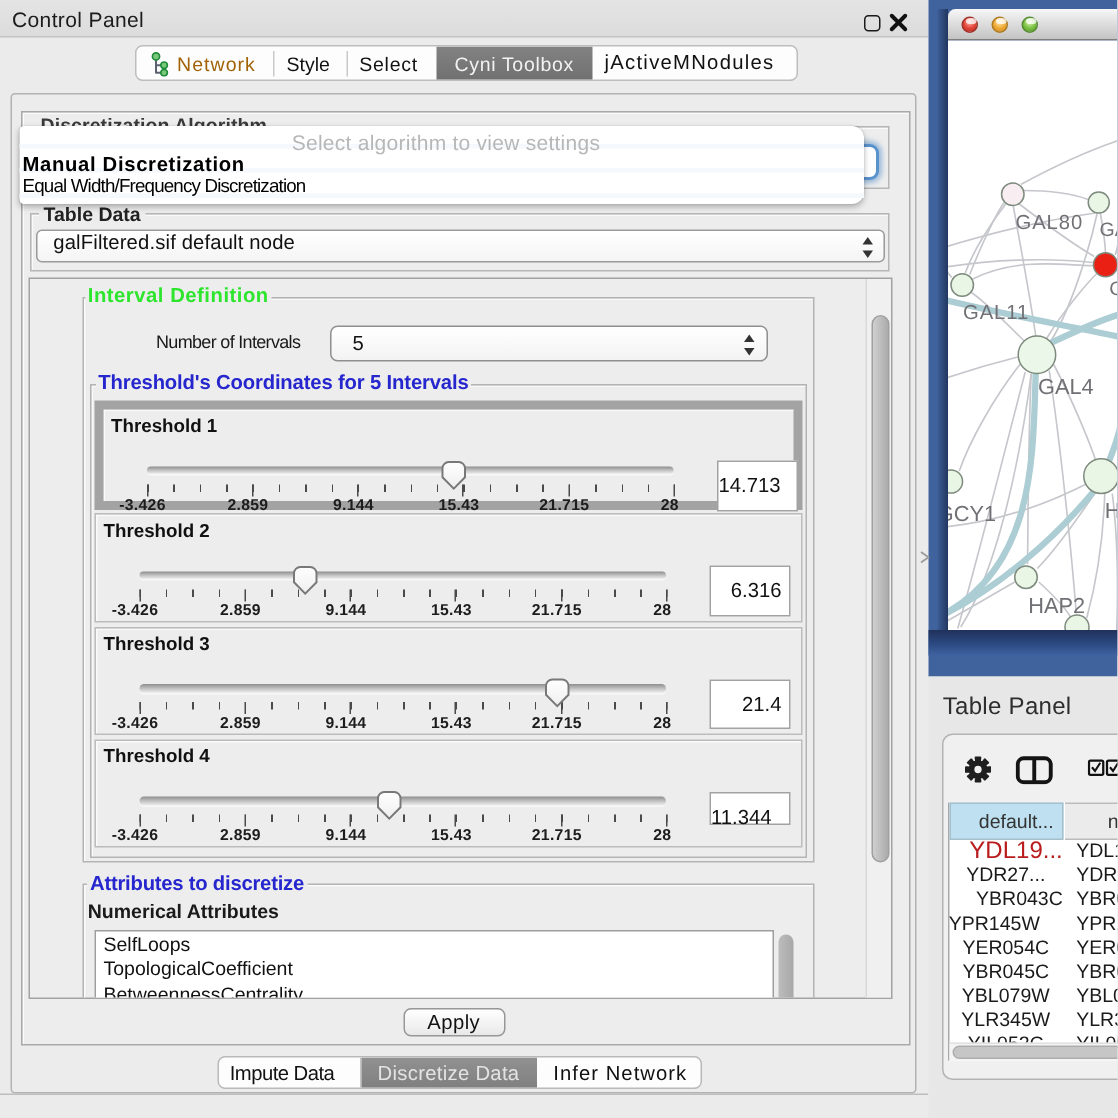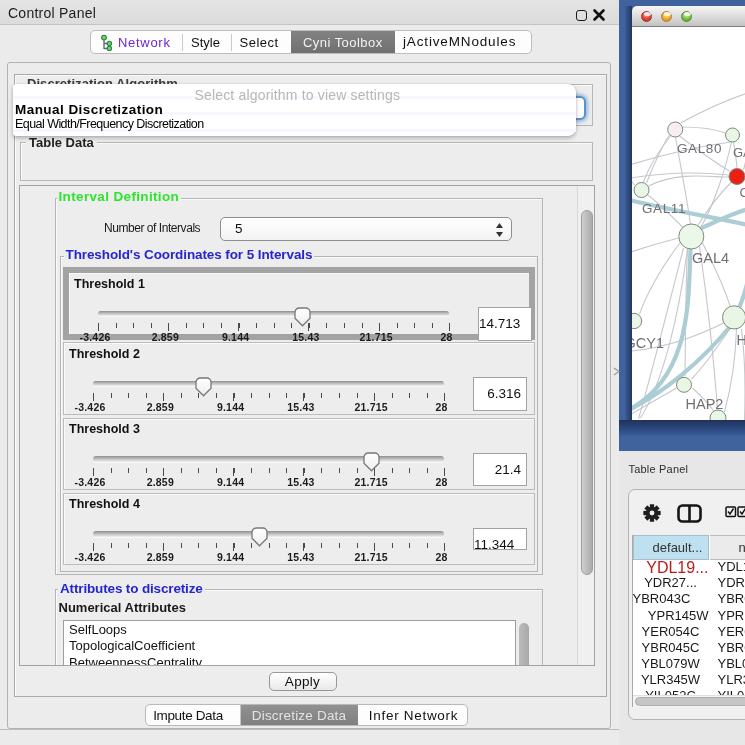--- a/index.html
+++ b/index.html
@@ -21,20 +21,27 @@
 
   <div class="abs" style="left:13.5px;top:74px;width:593px;height:622.5px;background:#ededed;border:1px solid #a9a9a9;box-shadow:inset 1px 1px 0 #fbfbfb"></div>
 
   <div class="abs" style="left:20px;top:83.5px;width:572.5px;height:42.5px;border:1px solid #b6b6b6;box-shadow:inset 1px 1px 0 #fafafa"></div>
   <div class="abs" style="left:25px;top:75.5px;background:#ededed;padding:0 2px;font-size:13px;font-weight:bold;letter-spacing:0.05px;color:#3a3a3a">Discretization Algorithm</div>
 
   <div class="abs" style="left:24px;top:96px;width:561.5px;height:24px;background:#fff;border:2px solid #5a92cc;border-radius:6px;box-shadow:0 0 3.5px 2px rgba(90,146,204,.55)"></div>
 
   <div class="abs" style="left:20px;top:141.5px;width:572.5px;height:39.5px;border:1px solid #b6b6b6;box-shadow:inset 1px 1px 0 #fafafa"></div>
   <div class="abs" style="left:26px;top:135px;background:#ededed;padding:0 3px;font-size:13px;font-weight:bold;color:#222">Table Data</div>
+  <div class="abs" style="left:24px;top:152.5px;width:565.5px;height:22.5px;background:linear-gradient(#ffffff,#f4f4f4);border:1px solid #9b9b9b;border-radius:4px">
+    <div class="abs" style="left:10.5px;top:0.5px;font-size:13.5px;letter-spacing:0.1px;color:#111">galFiltered.sif default node</div>
+    <svg class="abs" style="right:6px;top:3px" width="9" height="16" viewBox="0 0 9 16">
+        <path d="M4.5 1 L8 6 H1 Z" fill="#333"></path>
+        <path d="M4.5 15 L1 10 H8 Z" fill="#333"></path>
+      </svg>
+  </div>
 
   <div class="abs" style="left:19px;top:184.5px;width:576px;height:481.5px;background:#ededed;border:1px solid #a2a2a2;overflow:hidden">
     <div class="abs" style="left:0;top:0;width:556px;height:481.5px" id="scrollcontent">
 
       <div class="abs" style="left:34.5px;top:12px;width:488px;height:377px;border:1px solid #b4b4b4;box-shadow:inset 1px 1px 0 #fafafa"></div>
       <div class="abs" style="left:36.5px;top:3px;background:#ededed;padding:0 2px;font-size:13.5px;font-weight:bold;letter-spacing:0.35px;color:#2ee52e">Interval Definition</div>
 
       <div class="abs" style="left:84px;top:35px;font-size:12px;font-weight:normal;letter-spacing:-0.45px;color:#1a1a1a">Number of Intervals</div>
       <div class="abs" style="left:200px;top:31px;width:291.5px;height:24px;background:linear-gradient(#ffffff,#f3f3f3);border:1px solid #8f8f8f;border-radius:5px">
         <div class="abs" style="left:14px;top:3.5px;font-size:13.5px;color:#111">5</div>
@@ -170,21 +177,21 @@
     <svg class="abs" style="left:8.5px;top:3px" width="13" height="17" viewBox="0 0 13 17">
         <g stroke="#5c6170" stroke-width="1.3" fill="none">
           <path d="M4 5 L4 15 M4 9.5 L9 9.5 M4 14.5 L9 14.5"></path>
         </g>
         <g stroke="#1f8c3c" stroke-width="1.1">
           <circle cx="4" cy="3.6" r="2.4" fill="#79c879"></circle>
           <circle cx="9.4" cy="9.5" r="2.2" fill="#79c879"></circle>
           <circle cx="9.4" cy="14.5" r="2.2" fill="#79c879"></circle>
         </g>
       </svg>
-    <div class="abs" style="left:27px;top:3.5px;font-size:13px;letter-spacing:0.7px;color:#6d28d9">Network</div>
+    <div class="abs" style="left:27px;top:3.5px;font-size:13px;letter-spacing:0.7px;color:#a16207">Network</div>
     <div class="abs" style="left:91px;top:3px;width:1px;height:17px;background:#c9c9c9"></div>
     <div class="abs" style="left:100px;top:3.5px;font-size:13px;color:#111">Style</div>
     <div class="abs" style="left:139.5px;top:3px;width:1px;height:17px;background:#c9c9c9"></div>
     <div class="abs" style="left:148.5px;top:3.5px;font-size:13px;letter-spacing:0.5px;color:#111">Select</div>
     <div class="abs" style="left:200px;top:0;width:104px;height:23.5px;background:linear-gradient(#828282,#6f6f6f)"></div>
     <div class="abs" style="left:212px;top:3.5px;font-size:13px;letter-spacing:0.45px;color:#f2f2f2">Cyni Toolbox</div>
     <div class="abs" style="left:312px;top:3px;font-size:13.5px;letter-spacing:0.85px;color:#111">jActiveMNodules</div>
   </div>
 
   <div class="abs" style="left:13px;top:84px;width:563px;height:52px;background:#fff;border-radius:3px 8px 8px 3px;box-shadow:0 2px 4px rgba(0,0,0,.28),0 0 1px rgba(0,0,0,.2)">
@@ -273,21 +280,21 @@
 <text x="641.5" y="212.5" font-size="13.5" letter-spacing="0.6">GAL11</text>
 <text x="691.5" y="262.5" font-size="14.5">GAL4</text>
 <text x="624" y="347.5" font-size="14.5">GCY1</text>
 <text x="736" y="345" font-size="14.5">HA</text>
 <text x="685" y="408.5" font-size="14.5">HAP2</text>
 </g>
 </svg>
 </div>
 
 <div class="abs" style="left:619px;top:450.5px;width:126px;height:294.5px;background:#e7e7e7">
-  <div class="abs" style="left:9.5px;top:12px;font-size:11px;letter-spacing:0.2px;color:#2e2e2e">Table Panel</div>
+  <div class="abs" style="left:9.5px;top:12px;font-size:16px;letter-spacing:0.2px;color:#2e2e2e">Table Panel</div>
   <div class="abs" style="left:8.5px;top:38px;width:140px;height:231.5px;background:#f0f0f0;border:1.5px solid #b3b3b3;border-radius:7px 0 0 7px">
     <svg class="abs" style="left:14px;top:14.5px" width="18" height="18" viewBox="0 0 20 20">
         <path d="M18.84,8.30 L18.84,11.70 L16.15,11.36 L15.31,13.39 L17.45,15.05 L15.05,17.45 L13.39,15.31 L11.36,16.15 L11.70,18.84 L8.30,18.84 L8.64,16.15 L6.61,15.31 L4.95,17.45 L2.55,15.05 L4.69,13.39 L3.85,11.36 L1.16,11.70 L1.16,8.30 L3.85,8.64 L4.69,6.61 L2.55,4.95 L4.95,2.55 L6.61,4.69 L8.64,3.85 L8.30,1.16 L11.70,1.16 L11.36,3.85 L13.39,4.69 L15.05,2.55 L17.45,4.95 L15.31,6.61 L16.15,8.64 Z" fill="#1f1f1f" stroke="#1f1f1f" stroke-width="1.6" stroke-linejoin="round"></path>
         <circle cx="10" cy="10" r="2.7" fill="#efefef"></circle>
       </svg>
 <svg class="abs" style="left:48.5px;top:14.5px" width="25" height="19" viewBox="0 0 25 19">
         <rect x="1.5" y="1.5" width="22" height="16" rx="4" fill="none" stroke="#141414" stroke-width="2.6"></rect>
         <line x1="12.5" y1="1.5" x2="12.5" y2="17.5" stroke="#141414" stroke-width="2.6"></line>
       </svg>
 <svg class="abs" style="left:96px;top:16px" width="24" height="12" viewBox="0 0 24 12">
@@ -299,23 +306,23 @@
         <path d="M15 5.5 L17 8 L20.5 2.5" stroke="#111" stroke-width="1.4" fill="none"></path>
       </svg>
 
     <div class="abs" style="left:3px;top:45px;width:123px;height:172.5px;background:#fff;border-left:1px solid #a9a9a9">
       <div class="abs" style="left:0;top:0;width:76px;height:25px;background:#bee0f0;border:1px solid #a5bfcb;text-align:center;text-indent:14px;font-size:13px;color:#333;line-height:24px">default...</div>
       <div class="abs" style="left:77px;top:0;width:46px;height:25px;background:#ebebeb;border-top:1px solid #bbb;border-bottom:1px solid #bbb;font-size:13px;color:#333;line-height:24px;padding-left:29px">n...</div>
       <div class="abs" style="left:0;top:24.8px;width:76px;text-align:right;font-size:16px;letter-spacing:0px;color:#b91c1c">YDL19...</div>
         <div class="abs" style="left:85px;top:24.8px;font-size:13px;letter-spacing:0px;color:#1a1a1a;white-space:nowrap">YDL1...</div>
         <div class="abs" style="left:0;top:40.9px;width:76px;text-align:center;font-size:13px;letter-spacing:0px;color:#1a1a1a">YDR27...</div>
         <div class="abs" style="left:85px;top:40.9px;font-size:13px;letter-spacing:0px;color:#1a1a1a;white-space:nowrap">YDR2...</div>
-        <div class="abs" style="left:0;top:56.9px;width:76px;text-align:left;font-size:13px;letter-spacing:0px;color:#1a1a1a">YBR043C</div>
+        <div class="abs" style="left:0;top:56.9px;width:76px;text-align:right;font-size:13px;letter-spacing:0px;color:#1a1a1a">YBR043C</div>
         <div class="abs" style="left:85px;top:56.9px;font-size:13px;letter-spacing:0px;color:#1a1a1a;white-space:nowrap">YBR0...</div>
-        <div class="abs" style="left:0;top:73.0px;width:76px;text-align:right;font-size:13px;letter-spacing:0px;color:#1a1a1a">YPR145W</div>
+        <div class="abs" style="left:0;top:73.0px;width:76px;text-align:left;font-size:13px;letter-spacing:0px;color:#1a1a1a">YPR145W</div>
         <div class="abs" style="left:85px;top:73.0px;font-size:13px;letter-spacing:0px;color:#1a1a1a;white-space:nowrap">YPR1...</div>
         <div class="abs" style="left:0;top:89.0px;width:76px;text-align:center;font-size:13px;letter-spacing:0px;color:#1a1a1a">YER054C</div>
         <div class="abs" style="left:85px;top:89.0px;font-size:13px;letter-spacing:0px;color:#1a1a1a;white-space:nowrap">YER05...</div>
         <div class="abs" style="left:0;top:105.0px;width:76px;text-align:center;font-size:13px;letter-spacing:0px;color:#1a1a1a">YBR045C</div>
         <div class="abs" style="left:85px;top:105.0px;font-size:13px;letter-spacing:0px;color:#1a1a1a;white-space:nowrap">YBR0...</div>
         <div class="abs" style="left:0;top:121.1px;width:76px;text-align:center;font-size:13px;letter-spacing:0px;color:#1a1a1a">YBL079W</div>
         <div class="abs" style="left:85px;top:121.1px;font-size:13px;letter-spacing:0px;color:#1a1a1a;white-space:nowrap">YBL0...</div>
         <div class="abs" style="left:0;top:137.2px;width:76px;text-align:center;font-size:13px;letter-spacing:0px;color:#1a1a1a">YLR345W</div>
         <div class="abs" style="left:85px;top:137.2px;font-size:13px;letter-spacing:0px;color:#1a1a1a;white-space:nowrap">YLR3...</div>
         <div class="abs" style="left:0;top:153.2px;width:76px;text-align:center;font-size:13px;letter-spacing:0px;color:#1a1a1a">YIL052C</div>

